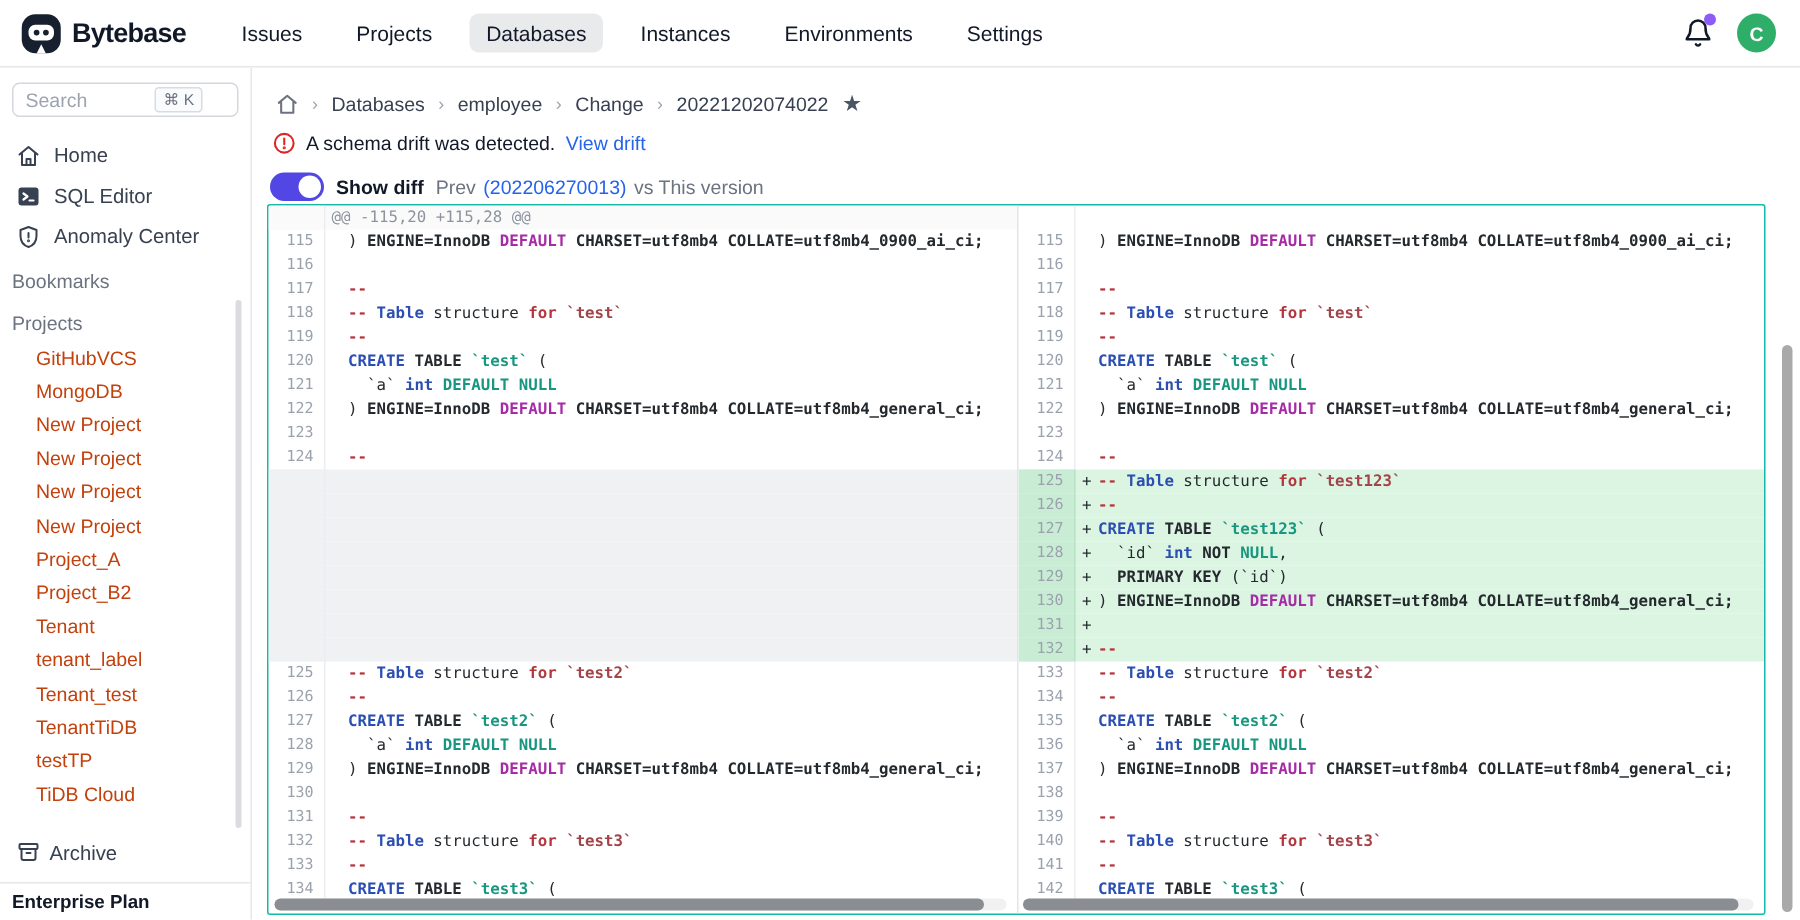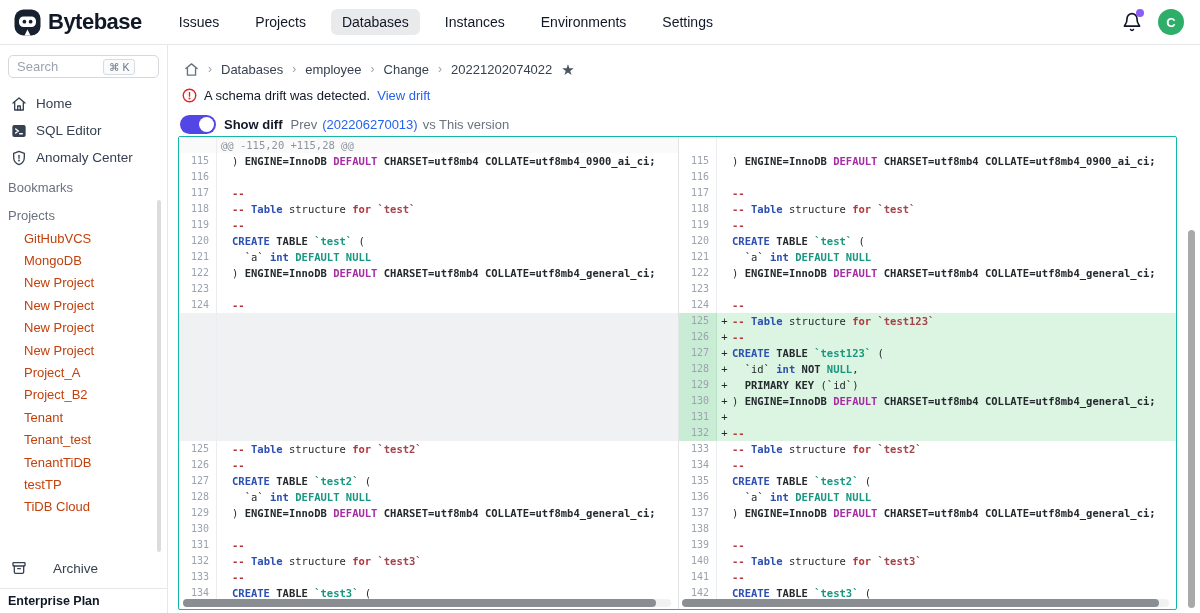--- a/index.html
+++ b/index.html
@@ -3,21 +3,21 @@
 <meta charset="utf-8">
 <style>
   * { margin:0; padding:0; box-sizing:border-box; }
   html,body { width:1200px; height:613px; overflow:hidden; background:#fff;
               font-family:"Liberation Sans", sans-serif; color:#1f2937; }
 
   
   .topnav { position:absolute; left:0; top:0; width:1200px; height:45px;
             border-bottom:1px solid #e5e7eb; display:flex; align-items:center; background:#fff; z-index:5;}
   .brand { display:flex; align-items:center; gap:7px; padding-left:14px; }
-  .brand-name { font-size:22px; font-weight:800; color:#111827; letter-spacing:-0.5px; }
+  .brand-name { font-size:18px; font-weight:800; color:#111827; letter-spacing:-0.5px; }
   .nav-items { display:flex; align-items:center; gap:14px; margin-left:26px; }
   .nav-item { font-size:14px; color:#111827; padding:5px 11px; border-radius:6px; cursor:pointer; text-decoration:none; }
   .nav-item.active { background:#e9eaec; }
   .nav-right { margin-left:auto; display:flex; align-items:center; gap:16px; padding-right:16px; }
   .bell-wrap { position:relative; width:20px; height:20px; }
   .bell-dot { position:absolute; right:-2px; top:-3px; width:8px; height:8px; border-radius:50%; background:#8b5cf6; }
   .avatar { width:26px; height:26px; border-radius:50%; background:#2fae69; color:#fff;
             display:flex; align-items:center; justify-content:center; font-size:13px; font-weight:700; }
 
   
@@ -31,21 +31,21 @@
   .kbd { font-size:10.5px; color:#6b7280; border:1px solid #d8dbe0; border-radius:3px;
          padding:1px 5px; background:#fafbfc; white-space:nowrap; }
   .side-menu { margin-top:12px; }
   .side-menu-item { height:27px; display:flex; align-items:center; gap:9px; padding-left:11px;
                     font-size:13.5px; color:#374151; cursor:pointer; }
   .side-label { height:24px; display:flex; align-items:center; padding-left:8px;
                 font-size:13px; color:#6b7280; margin-top:4px; }
   .proj-list .proj-item { height:22.4px; display:flex; align-items:center; padding-left:24px;
                font-size:13px; color:#c2410c; cursor:pointer; }
   .side-archive { position:absolute; left:0; bottom:34px; width:100%; height:22px;
-                  display:flex; align-items:center; gap:26px; padding-left:11px;
+                  display:flex; align-items:center; gap:6px; padding-left:11px;
                   font-size:13.5px; color:#374151; cursor:pointer; }
   .side-plan { position:absolute; left:0; bottom:0; width:100%; height:25px; border-top:1px solid #e5e7eb;
                display:flex; align-items:center; padding-left:8px; font-size:12.5px; font-weight:700; color:#111827; }
   .side-scrollbar { position:absolute; left:157px; top:155px; width:4px; height:352px;
                     background:#dadce0; border-radius:2px; }
 
   
   .main { position:absolute; left:168px; top:45px; width:1032px; height:568px; background:#fff; }
   .breadcrumb { display:flex; align-items:center; gap:9px; margin:14px 0 0 16px; height:20px;
                 font-size:13px; font-weight:500; color:#374151; }
@@ -170,20 +170,21 @@
   <div class="proj-list" id="proj-list">
       <div class="proj-item">GitHubVCS</div>
       <div class="proj-item">MongoDB</div>
       <div class="proj-item">New Project</div>
       <div class="proj-item">New Project</div>
       <div class="proj-item">New Project</div>
       <div class="proj-item">New Project</div>
       <div class="proj-item">Project_A</div>
       <div class="proj-item">Project_B2</div>
       <div class="proj-item">Tenant</div>
+      <div class="proj-item">tenant_label</div>
       <div class="proj-item">Tenant_test</div>
       <div class="proj-item">TenantTiDB</div>
       <div class="proj-item">testTP</div>
       <div class="proj-item">TiDB Cloud</div>
     </div>
   <div class="side-archive">
     <span class="icon">
       <svg width="16" height="16" viewBox="0 0 24 24" fill="none" stroke="#374151" stroke-width="2" stroke-linecap="round" stroke-linejoin="round">
         <rect x="3" y="4" width="18" height="5" rx="1"></rect>
         <path d="M5 9v9a2 2 0 002 2h10a2 2 0 002-2V9"></path>

